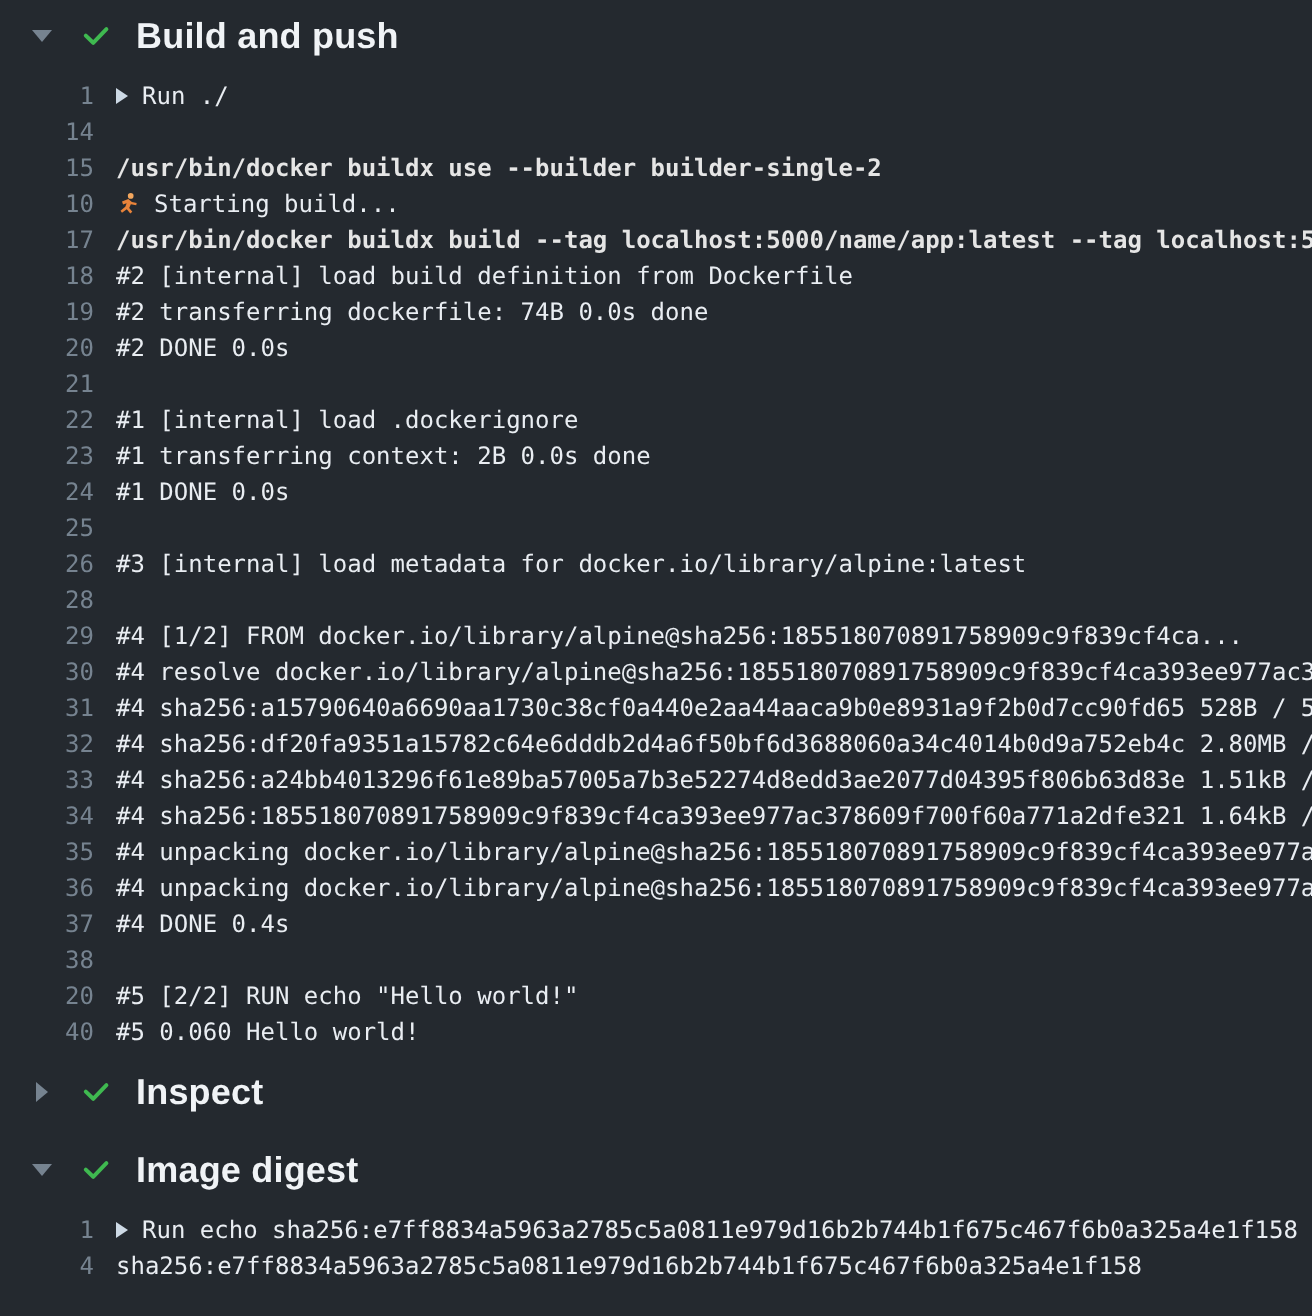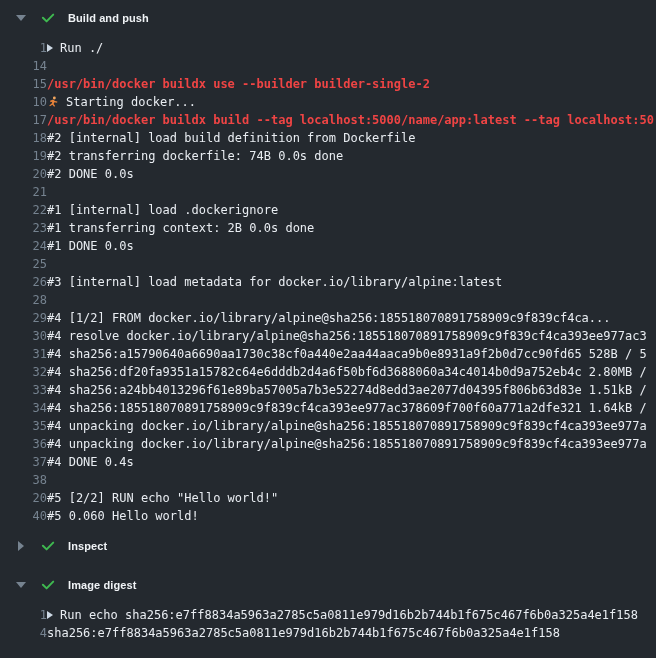--- a/index.html
+++ b/index.html
@@ -33,21 +33,21 @@
   .section-header.collapsed .disclosure .tri {
     border-top: 5px solid transparent;
     border-bottom: 5px solid transparent;
     border-left: 6px solid #768390;
     border-right: 0;
   }
   .status-check { margin-left: 13px; width: 16px; height: 16px; flex: 0 0 auto; }
   .section-title {
     margin-left: 12px;
     color: #f0f3f6;
-    font-size: 11px;
+    font-size: 18px;
     font-weight: 700;
     letter-spacing: 0.1px;
   }
 
   
   .section-lines { margin-top: 3px; margin-bottom: 3px; }
   .log-line {
     display: flex;
     height: 18px;
     line-height: 18px;
@@ -57,29 +57,30 @@
   }
   .line-number {
     flex: 0 0 47px;
     width: 47px;
     text-align: right;
     color: #768390;
     cursor: pointer;
     user-select: none;
   }
   .line-content {
+    margin-left: 11px;
     display: flex;
     align-items: center;
     color: #e9edf2;
     white-space: pre;
   }
   .line-content .icon-slot { display: inline-flex; align-items: center; }
   .line-content .icon-slot:not(:empty) { margin-right: 7px; }
   .line-text { white-space: pre; }
-  .line-text.command { color: #ef4444; font-weight: 700; }
+  .line-text.command { color: #e5e5e5; font-weight: 700; }
 
   
   .expander-tri {
     display: inline-block;
     width: 0; height: 0;
     border-top: 4px solid transparent;
     border-bottom: 4px solid transparent;
     border-left: 6px solid #cdd9e5;
     cursor: pointer;
   }
@@ -118,21 +119,21 @@
       <span class="line-text command">/usr/bin/docker buildx use --builder builder-single-2</span>
     </span>
   </div>
         <div class="log-line">
     <span class="line-number">10</span>
     <span class="line-content">
       <span class="icon-slot"><span class="inline-icon"><svg width="12" height="12" viewBox="0 0 16 16" aria-hidden="true">
                   <circle cx="9.8" cy="2.6" r="1.9" fill="#f2a65e"></circle>
                   <path d="M4 6.3l4.2-1.6 2.4 2 3.2.6-.3 1.6-3.6-.7-1.1 2.5 2.1 2.5-1.4 1.1-2.3-2.8-3.2 2.3-1-1.3 3.2-2.6.9-2.4-2.4.9z" fill="#e8833a"></path>
                 </svg></span></span>
-      <span class="line-text">Starting docker...</span>
+      <span class="line-text">Starting build...</span>
     </span>
   </div>
         <div class="log-line">
     <span class="line-number">17</span>
     <span class="line-content">
       <span class="icon-slot"></span>
       <span class="line-text command">/usr/bin/docker buildx build --tag localhost:5000/name/app:latest --tag localhost:50</span>
     </span>
   </div>
         <div class="log-line">

